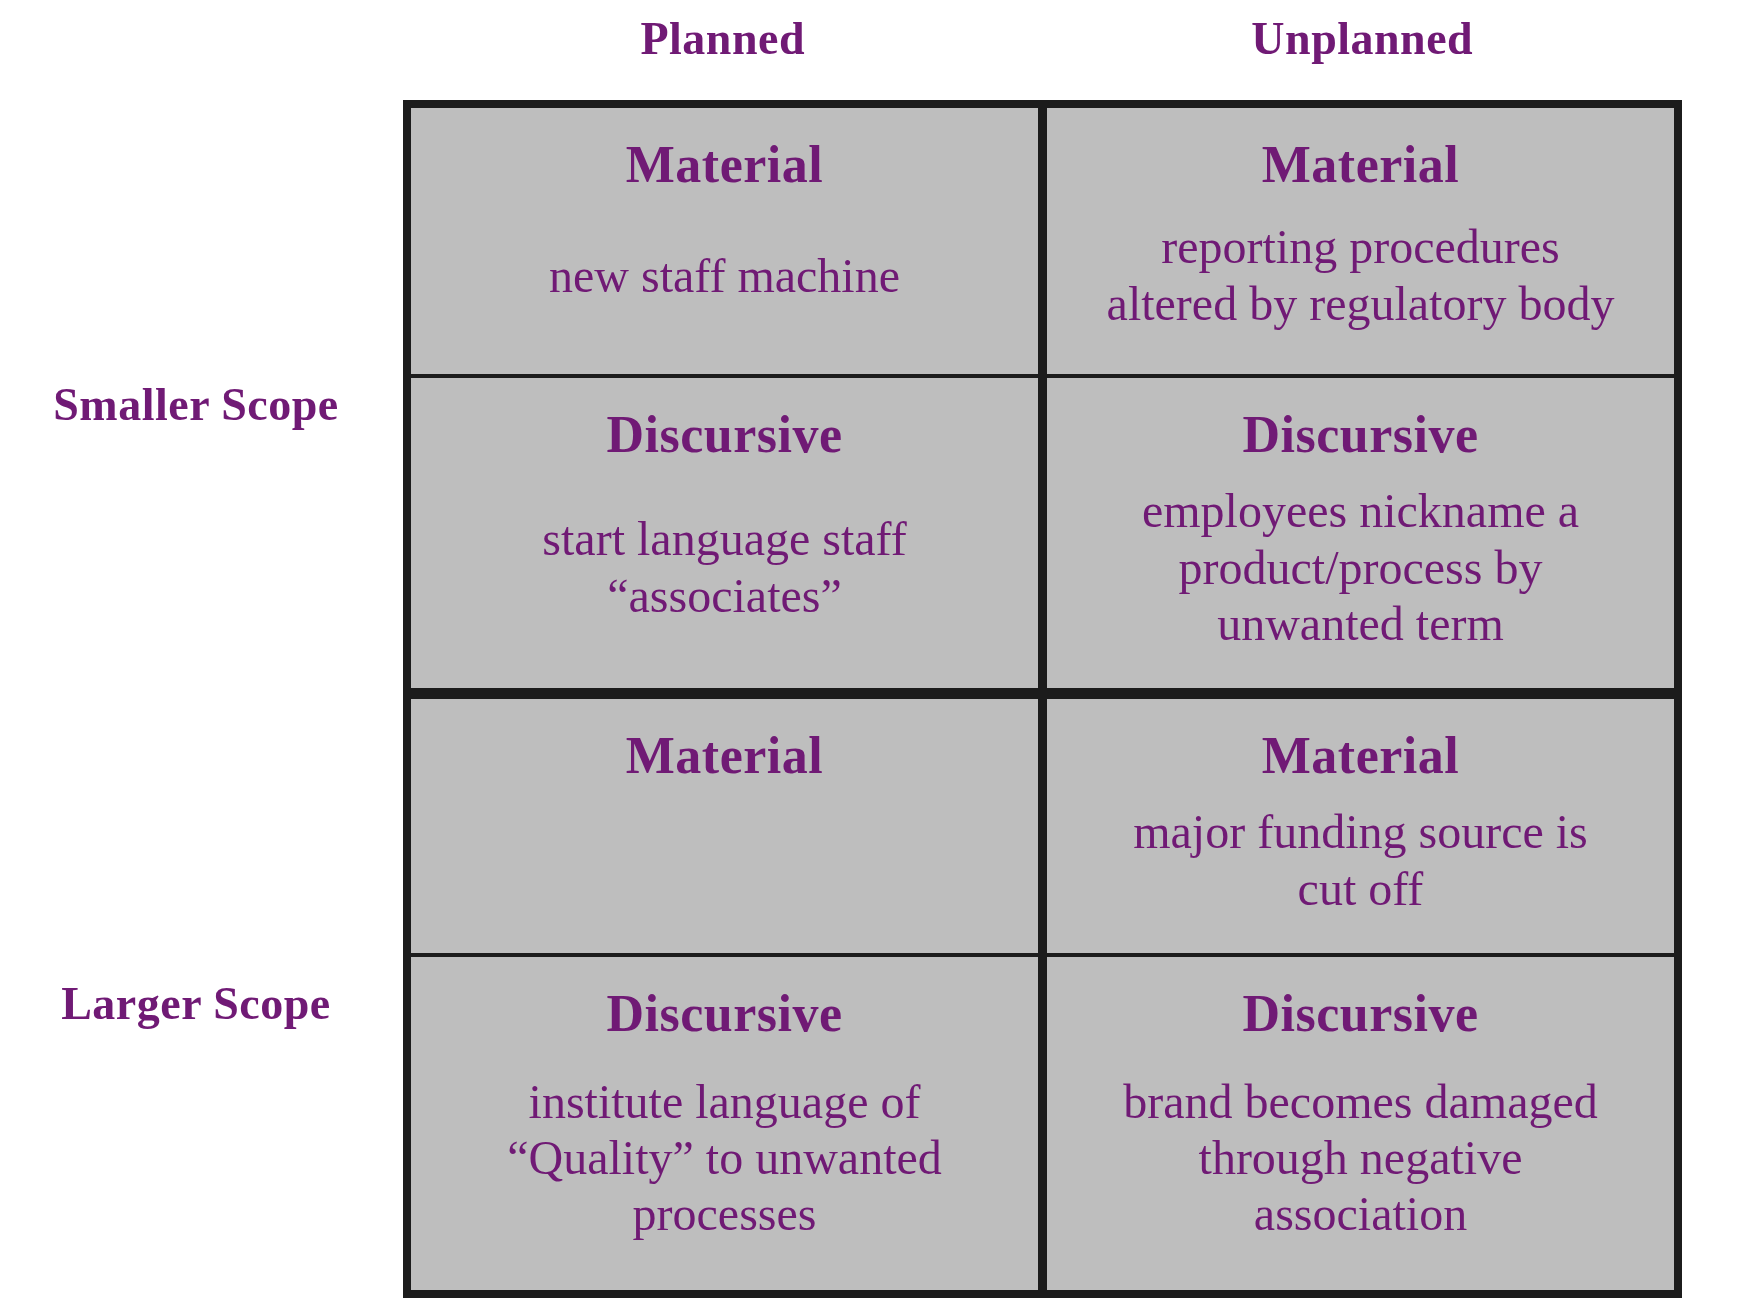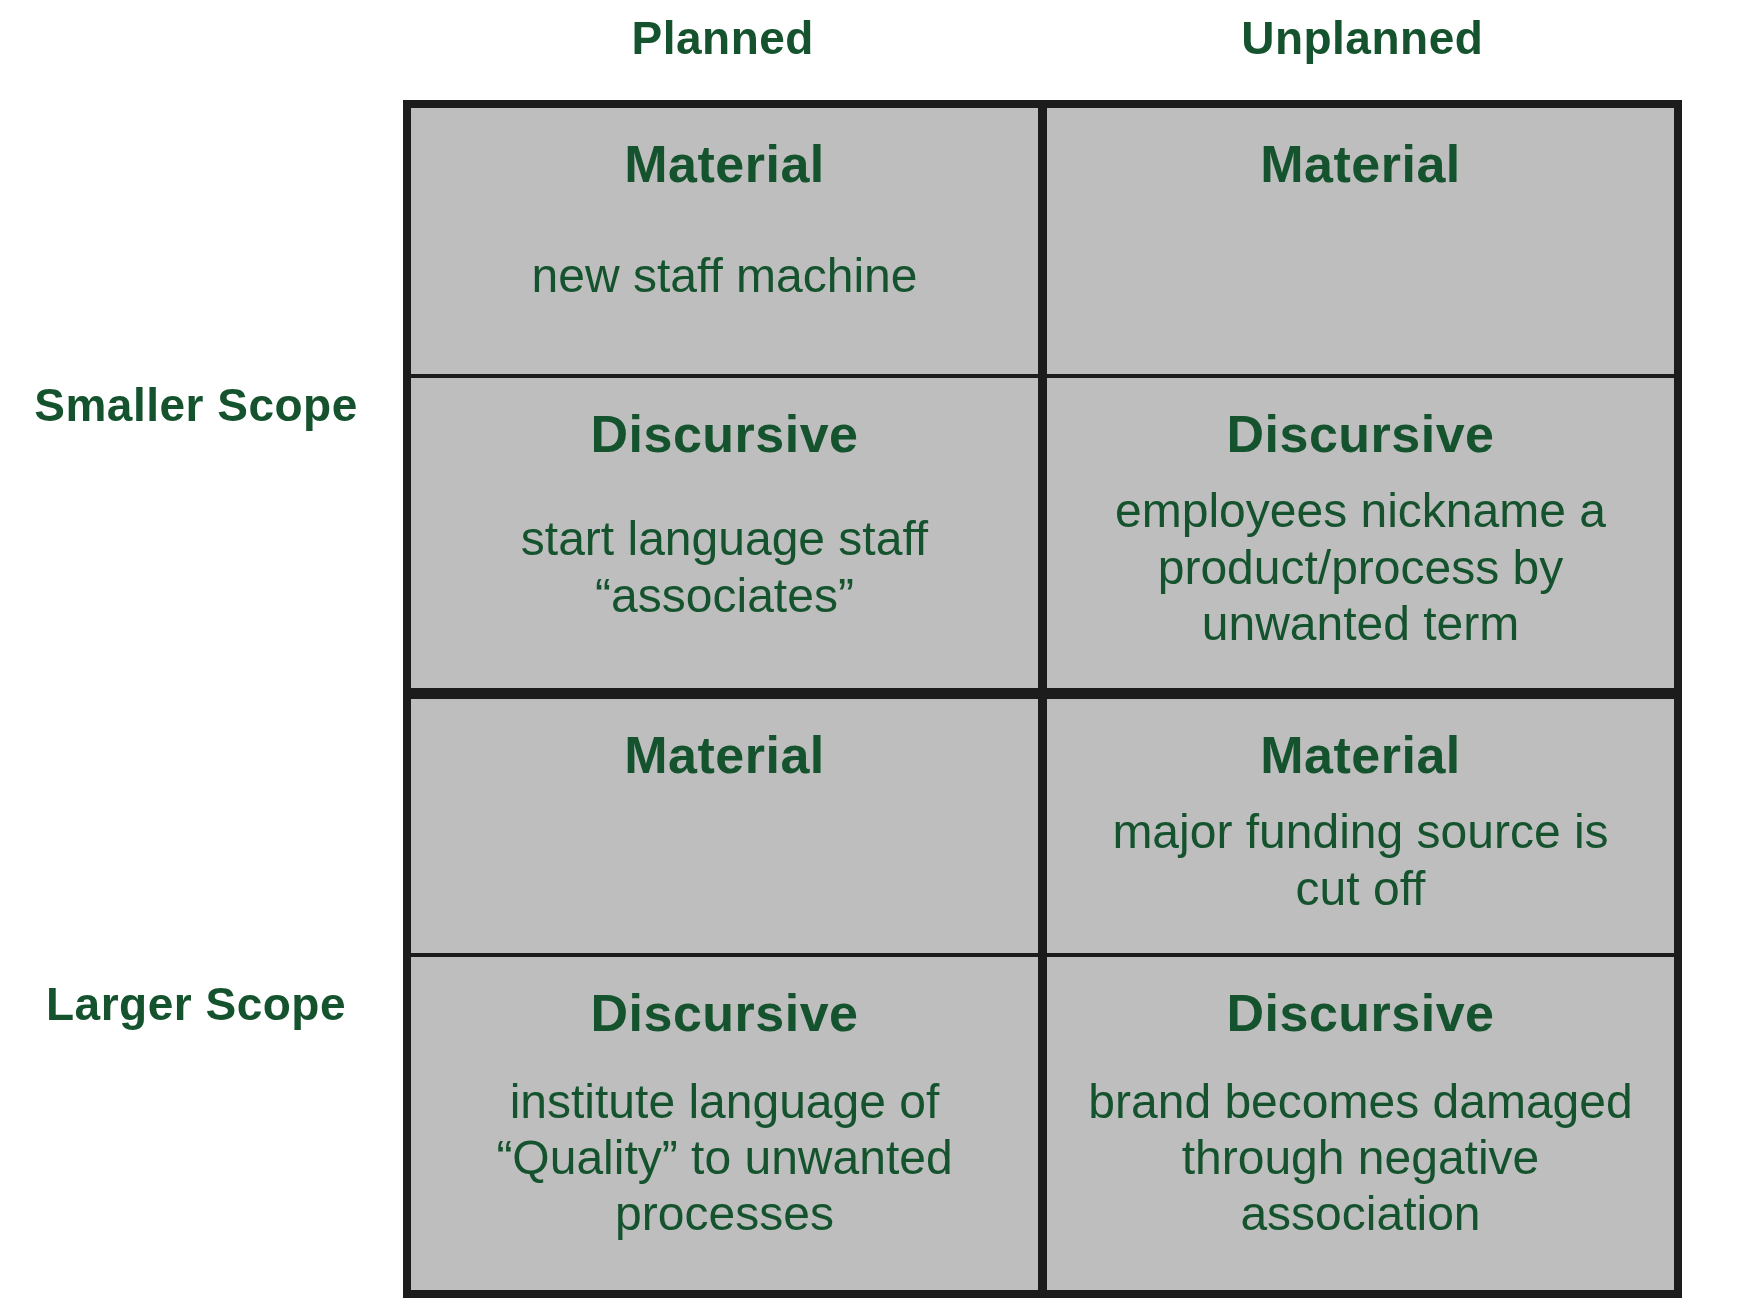--- a/index.html
+++ b/index.html
@@ -1,21 +1,21 @@
 <!DOCTYPE html>
 <html><head>
 <meta charset="utf-8">
 <style>
   html,body{margin:0;padding:0;background:#ffffff;}
   .page{
     position:relative;
     width:1764px;height:1314px;
     background:#ffffff;
-    font-family:Liberation Sans, sans-serif;
-    color:#14532d;
+    font-family:Liberation Serif, serif;
+    color:#701a75;
     overflow:hidden;
   }
   
   .col-headers{
     position:absolute;left:403px;top:0;width:1279px;height:76px;
     display:flex;
   }
   .col-header{
     flex:1;display:flex;align-items:center;justify-content:center;
     font-size:46px;font-weight:bold;letter-spacing:0.5px;
@@ -78,20 +78,22 @@
 
   <div class="matrix">
 
     <div class="trow trow-1">
       <div class="cell cell-left">
         <div class="cell-type">Material</div>
         <div class="cell-example">new staff machine</div>
       </div>
       <div class="cell">
         <div class="cell-type">Material</div>
+        <div class="cell-example">reporting procedures
+altered by regulatory body</div>
       </div>
     </div>
 
     <div class="trow trow-2">
       <div class="cell cell-left">
         <div class="cell-type">Discursive</div>
         <div class="cell-example">start language staff
 “associates”</div>
       </div>
       <div class="cell">

